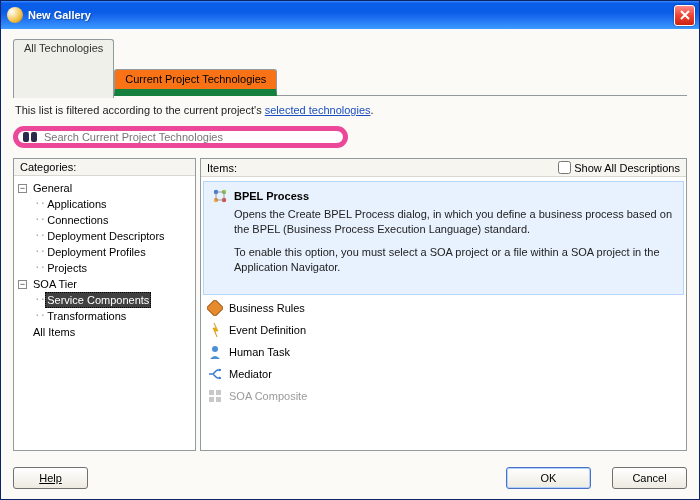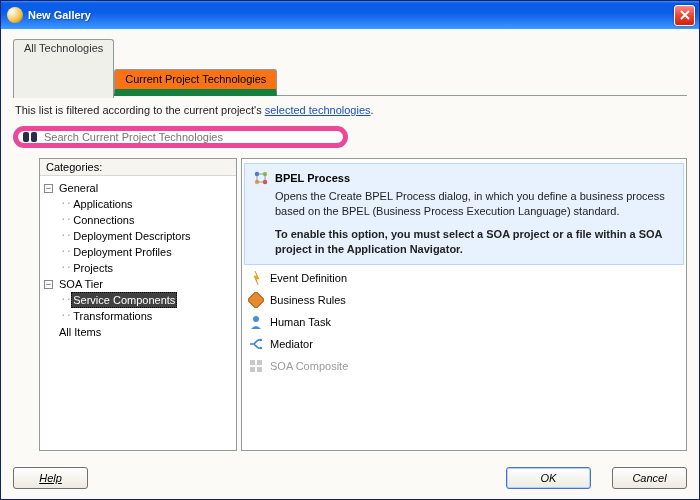--- a/index.html
+++ b/index.html
@@ -88,21 +88,21 @@
     background: transparent;
   }
 
   
   .panels { flex: 1; display: flex; gap: 4px; min-height: 0; }
   .panel {
     border: 1px solid #919B9C; background: #fff;
     display: flex; flex-direction: column;
     min-height: 0;
   }
-  .panel.left { width: 198px; margin-left: 26px; }
+  .panel.left { width: 183px; }
   .panel.right { flex: 1; }
   .panel-header {
     padding: 2px 6px; border-bottom: 1px solid #d8d8d2;
     display: flex; align-items: center; background: #f6f5f0;
   }
   .panel-header .label { flex: 1; }
   .panel-body { flex: 1; overflow: auto; padding: 2px 0; }
 
   .chk { display: flex; align-items: center; gap: 3px; }
   .chk input { margin: 0; }
@@ -139,37 +139,37 @@
   .item-row .icon { width: 16px; height: 16px; margin-right: 6px; flex-shrink: 0; }
   .item-row.disabled { color: #9a9a9a; }
   .item-card {
     background: #E8F2FE; border: 1px solid #B8D6FB;
     margin: 2px; padding: 6px 8px 8px;
   }
   .item-card .title-row { display: flex; align-items: center; font-weight: bold; margin-bottom: 3px; }
   .item-card .title-row .icon { width: 16px; height: 16px; margin-right: 6px; }
   .item-card .desc { color: #222; line-height: 1.35; }
   .item-card .desc p { margin: 0 0 8px 22px; }
-  .item-card .desc p:last-child { margin-bottom: 0; font-weight: bold; }
+  .item-card .desc p:last-child { margin-bottom: 12px; }
 
   
   .icon svg { width: 16px; height: 16px; display: block; }
 
   
   .button-row {
     padding: 8px 12px 10px; display: flex; align-items: center;
     background: #fbfaf7;
   }
   .button-row .spacer { flex: 1; }
   .btn {
     min-width: 75px; height: 22px;
     border: 1px solid #707070; border-radius: 3px;
     background: linear-gradient(to bottom, #fff, #eceae0);
     padding: 0 12px; cursor: pointer;
-    display: inline-flex; align-items: center; justify-content: center; font-style: italic;
+    display: inline-flex; align-items: center; justify-content: center;
   }
   .btn.default {
     min-width: 85px;
     border: 1px solid #4a72c4;
     box-shadow: inset 0 0 0 1px #b0d0ff;
   }
   .btn + .btn { margin-left: 21px; }
   .btn.help { text-decoration: underline; }
 
 </style>
@@ -254,20 +254,27 @@
             <div class="tree-row">
               <span class="toggle none"></span>
               <span class="label">All Items</span>
             </div>
 
           </div>
         </div>
       </div>
 
       <div class="panel right">
+        <div class="panel-header">
+          <span class="label">Items:</span>
+          <label class="chk">
+            <input type="checkbox" style="">
+            <span>Show All Descriptions</span>
+          </label>
+        </div>
         <div class="panel-body">
           <div class="items">
 
             <div class="item-card">
               <div class="title-row">
                 <span class="icon">
                   <svg viewBox="0 0 16 16">
                       <circle cx="4" cy="4" r="2.2" fill="#3a7bd5"></circle>
                       <circle cx="12" cy="4" r="2.2" fill="#8fc54a"></circle>
                       <circle cx="4" cy="12" r="2.2" fill="#f2a23c"></circle>
@@ -279,33 +286,33 @@
               </div>
               <div class="desc">
                 <p>Opens the Create BPEL Process dialog, in which you define a business process based on the BPEL (Business Process Execution Language) standard.</p>
                 <p>To enable this option, you must select a SOA project or a file within a SOA project in the Application Navigator.</p>
               </div>
             </div>
 
             <div class="item-row">
               <span class="icon">
                 <svg viewBox="0 0 16 16">
+                    <rect x="2" y="2" width="12" height="12" transform="rotate(45 8 8)" fill="#e78a2e" stroke="#a85c12"></rect>
+                  </svg>
+              </span>
+              <span>Business Rules</span>
+            </div>
+
+            <div class="item-row">
+              <span class="icon">
+                <svg viewBox="0 0 16 16">
                     <polygon points="7,1 9,6 6,6 10,15 8,9 11,9" fill="#f2b200" stroke="#c78200" stroke-width="0.5"></polygon>
                   </svg>
               </span>
               <span>Event Definition</span>
-            </div>
-
-            <div class="item-row">
-              <span class="icon">
-                <svg viewBox="0 0 16 16">
-                    <rect x="2" y="2" width="12" height="12" transform="rotate(45 8 8)" fill="#e78a2e" stroke="#a85c12"></rect>
-                  </svg>
-              </span>
-              <span>Business Rules</span>
             </div>
 
             <div class="item-row">
               <span class="icon">
                 <svg viewBox="0 0 16 16">
                     <circle cx="8" cy="5" r="3" fill="#4a90d9"></circle>
                     <path d="M3 15 Q8 9 13 15 Z" fill="#4a90d9"></path>
                   </svg>
               </span>
               <span>Human Task</span>

